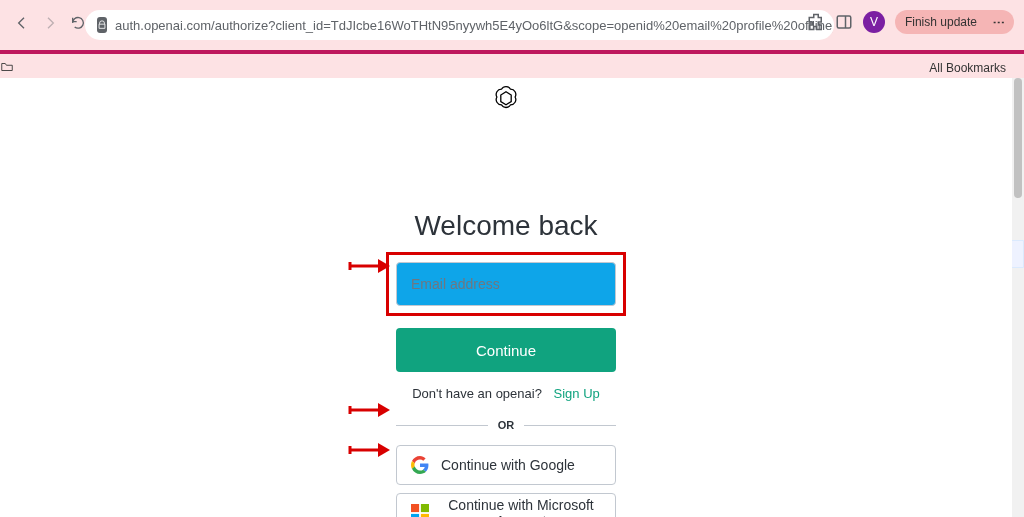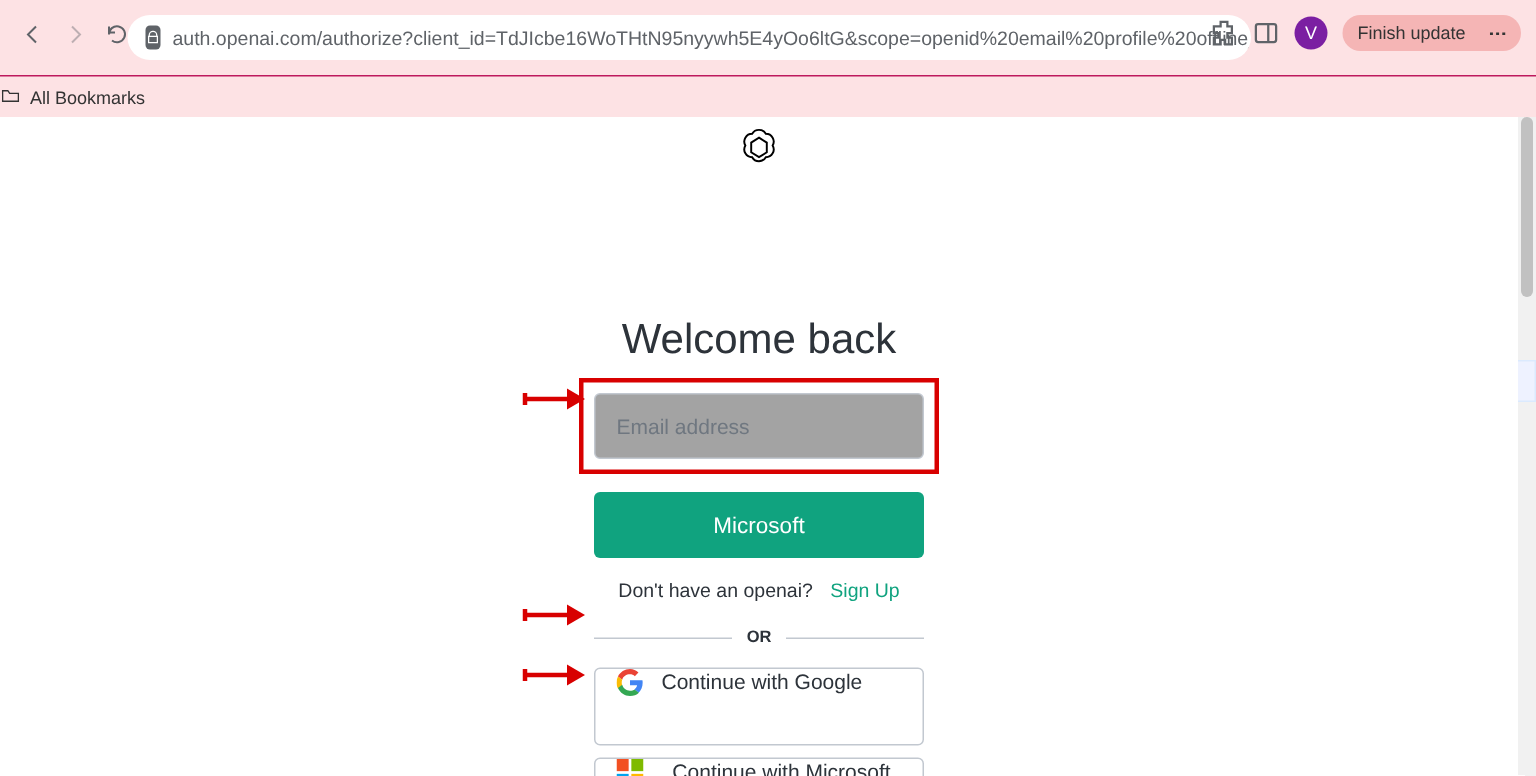--- a/index.html
+++ b/index.html
@@ -9,41 +9,41 @@
   .nav-icons{position:absolute;top:15px;left:14px;display:flex;gap:12px;align-items:center;}
   .nav-icons svg{width:16px;height:16px;stroke:#5f6368;fill:none;stroke-width:2;}
   .url-bar{position:absolute;top:10px;left:85px;right:190px;height:30px;background:#fff;border-radius:15px;display:flex;align-items:center;padding:0 12px;font-size:13px;color:#5f6368;white-space:nowrap;overflow:hidden;}
   .url-bar .site-icon{width:16px;height:16px;margin-right:8px;background:#5f6368;border-radius:3px;display:flex;align-items:center;justify-content:center;}
   .url-bar .site-icon svg{width:10px;height:10px;stroke:#fff;}
   .right-icons{position:absolute;top:10px;right:10px;display:flex;align-items:center;gap:10px;}
   .ext-icon{width:18px;height:18px;}
   .avatar{width:22px;height:22px;border-radius:50%;background:#7b1fa2;color:#fff;font-size:12px;display:flex;align-items:center;justify-content:center;}
   .finish-btn{background:#f5b5b5;border-radius:14px;padding:5px 10px;font-size:12px;color:#333;display:flex;align-items:center;gap:16px;}
   .finish-btn .dots{font-weight:bold;letter-spacing:-1px;transform:rotate(90deg);display:inline-block;}
-  .bookmarks-row{height:28px;background:#fde2e4;border-top:1px solid #be185d;display:flex;align-items:center;justify-content:flex-start;padding-right:18px;font-size:12px;color:#333;gap:6px;}
+  .bookmarks-row{height:28px;background:#fde2e4;border-top:4px solid #be185d;display:flex;align-items:center;justify-content:space-between;padding-right:18px;font-size:12px;color:#333;gap:6px;}
   .bookmarks-row svg{width:14px;height:14px;stroke:#333;fill:none;stroke-width:1.5;}
   
   .page{position:absolute;top:78px;left:0;right:12px;bottom:0;overflow:auto;background:#fff;}
   .scrollbar{position:absolute;top:78px;right:0;width:12px;bottom:0;background:#f1f1f1;}
   .scroll-thumb{position:absolute;top:0;right:2px;width:8px;height:120px;background:#c1c1c1;border-radius:4px;}
   .logo{display:flex;justify-content:center;margin-top:6px;}
   .logo svg{width:26px;height:26px;}
   .heading{text-align:center;font-size:28px;font-weight:400;color:#2d333a;margin-top:100px;}
   .form-col{width:220px;margin:20px auto 0 auto;}
   .email-wrap{position:relative;}
   .red-box{position:absolute;top:-10px;left:-10px;right:-10px;bottom:-10px;border:3px solid #d80000;z-index:1;pointer-events:none;}
-  .input{width:100%;height:44px;border:1px solid #c2c8d0;border-radius:4px;padding:0 14px;font-size:14px;color:#2d333a;box-sizing:border-box;background:#a3a3a3;}
+  .input{width:100%;height:44px;border:1px solid #c2c8d0;border-radius:4px;padding:0 14px;font-size:14px;color:#2d333a;box-sizing:border-box;background:#0ea5e9;}
   .input::placeholder{color:#6f7780;}
   .continue-btn{width:100%;height:44px;background:#10a37f;color:#fff;border:none;border-radius:4px;font-size:15px;margin-top:22px;cursor:pointer;}
   .no-account{text-align:center;font-size:13px;color:#2d333a;margin-top:14px;}
   .no-account a{color:#10a37f;text-decoration:none;margin-left:8px;}
   .divider{display:flex;align-items:center;margin:18px 0 14px 0;font-size:11px;color:#2d333a;}
   .divider::before,.divider::after{content:"";flex:1;height:1px;background:#c2c8d0;}
   .divider span{padding:0 10px;font-weight:bold;}
-  .social-btn{width:100%;height:52px;border:1px solid #c2c8d0;border-radius:4px;background:#fff;display:flex;padding:0 14px;font-size:14px;color:#2d333a;margin-bottom:8px;cursor:pointer;box-sizing:border-box;gap:12px;}
+  .social-btn{width:100%;height:40px;border:1px solid #c2c8d0;border-radius:4px;background:#fff;display:flex;align-items:center;padding:0 14px;font-size:14px;color:#2d333a;margin-bottom:8px;cursor:pointer;box-sizing:border-box;gap:12px;}
   .social-btn .ico{width:18px;height:18px;display:flex;align-items:center;justify-content:center;flex-shrink:0;}
   
   .arrow{position:absolute;}
   .arrow svg{overflow:visible;}
   
   .float-widget{position:absolute;right:0;top:240px;width:30px;height:26px;background:#eef2ff;border-radius:4px 0 0 4px;border:1px solid #dbeafe;display:flex;align-items:center;justify-content:center;font-size:12px;color:#6366f1;}
 </style>
 </head>
 <body>
 <div class="wrap">
@@ -108,21 +108,21 @@
   </div>
 
   <h1 class="heading">Welcome back</h1>
 
   <div class="form-col">
     <div class="email-wrap">
       <div class="red-box"></div>
       <input class="input" type="text" placeholder="Email address" style="">
     </div>
 
-    <button class="continue-btn">Microsoft</button>
+    <button class="continue-btn">Continue</button>
 
     <div class="no-account">
       <span>Don't have an openai?</span>
       <a href="#">Sign Up</a>
     </div>
 
     <div class="divider">
           <span>OR</span>
         </div>
 

